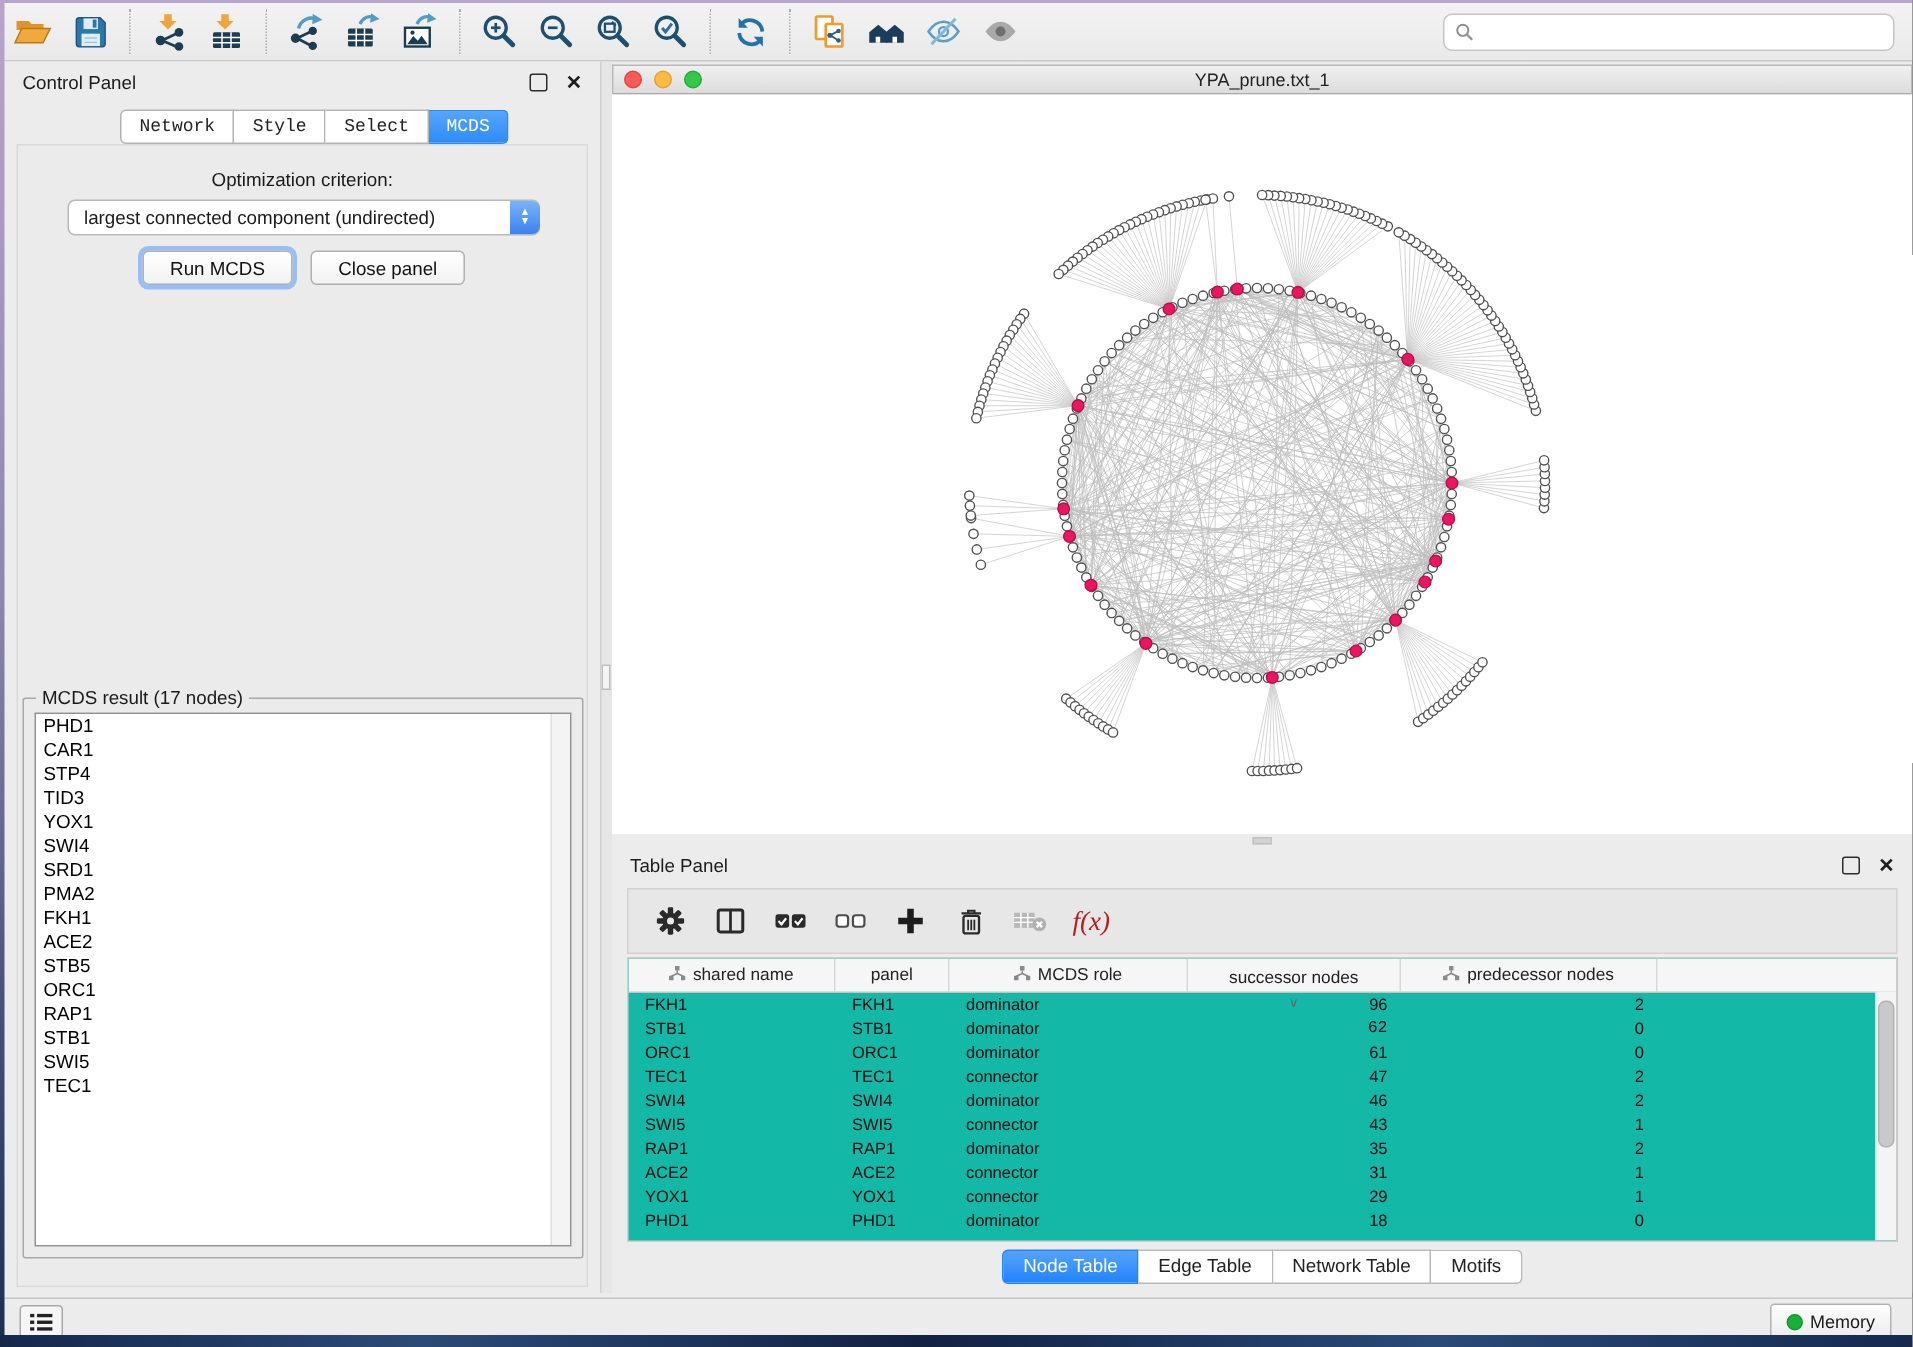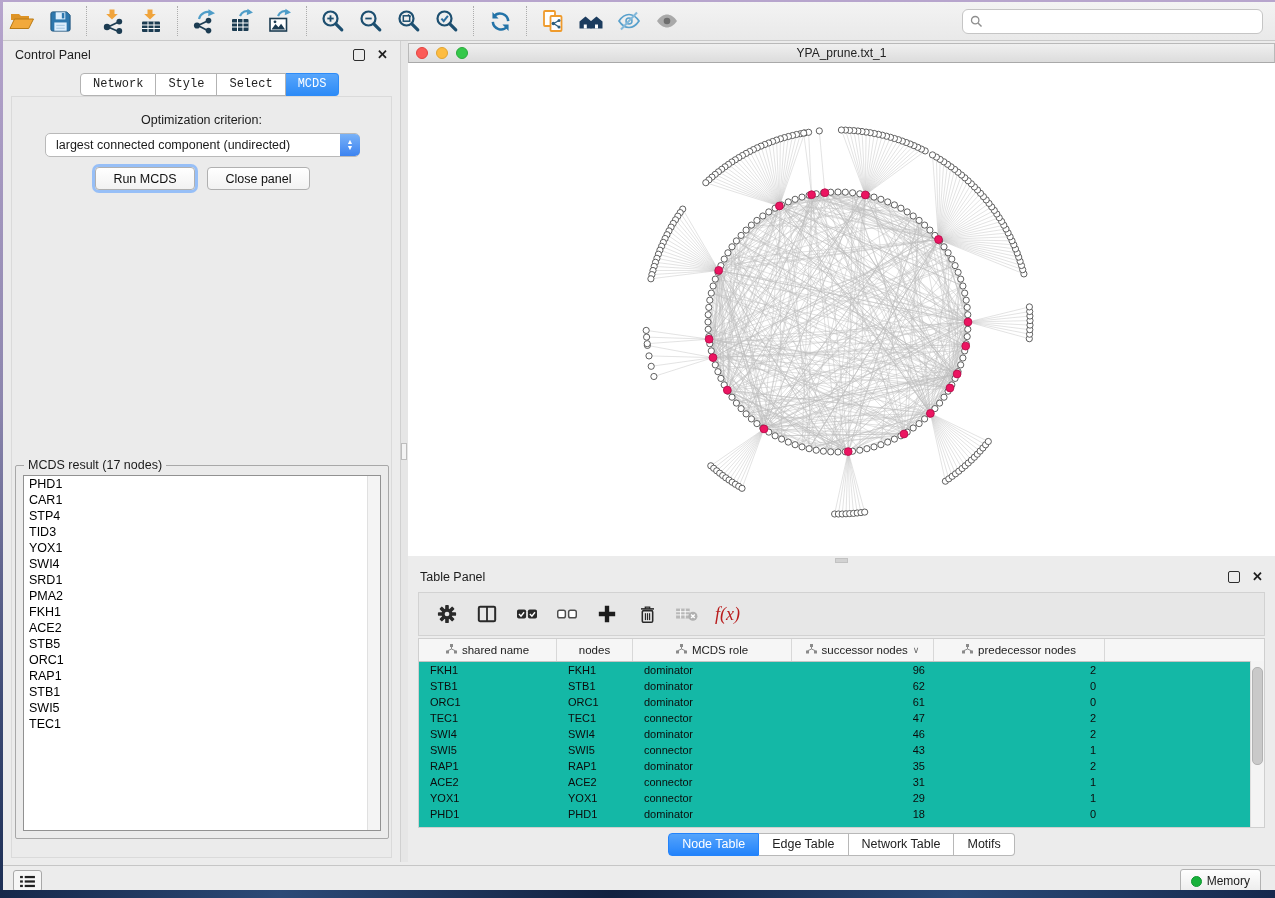--- a/index.html
+++ b/index.html
@@ -1280,34 +1280,34 @@
                 <g fill="#8a8a8a">
                   <rect x="4" y="0" width="3" height="3"></rect>
                   <rect x="0" y="6.5" width="3" height="3"></rect>
                   <rect x="8" y="6.5" width="3" height="3"></rect>
                   <path d="M5.5 3v2M5.5 5L1.5 6.8M5.5 5l4 1.8" stroke="#8a8a8a" fill="none"></path>
                 </g>
               </svg></span>
             <span>shared name</span>
           </div>
           <div class="th-cell" style="width: 76px;">
-            <span>nodes</span>
+            <span>panel</span>
           </div>
           <div class="th-cell" style="width: 159px;">
             <span><svg viewBox="0 0 11 10" width="11" height="10">
                 <g fill="#8a8a8a">
                   <rect x="4" y="0" width="3" height="3"></rect>
                   <rect x="0" y="6.5" width="3" height="3"></rect>
                   <rect x="8" y="6.5" width="3" height="3"></rect>
                   <path d="M5.5 3v2M5.5 5L1.5 6.8M5.5 5l4 1.8" stroke="#8a8a8a" fill="none"></path>
                 </g>
               </svg></span>
             <span>MCDS role</span>
           </div>
-          <div class="th-cell" style="width: 142px;">
+          <div class="th-cell" style="width: 142px; flex-direction: column;">
             <span><svg viewBox="0 0 11 10" width="11" height="10">
                 <g fill="#8a8a8a">
                   <rect x="4" y="0" width="3" height="3"></rect>
                   <rect x="0" y="6.5" width="3" height="3"></rect>
                   <rect x="8" y="6.5" width="3" height="3"></rect>
                   <path d="M5.5 3v2M5.5 5L1.5 6.8M5.5 5l4 1.8" stroke="#8a8a8a" fill="none"></path>
                 </g>
               </svg></span>
             <span>successor nodes</span>
             <span style="color:#666;font-size:9px">∨</span>
@@ -1329,21 +1329,21 @@
             <div class="td-cell" style="width: 138px;">FKH1</div>
             <div class="td-cell" style="width: 76px;">FKH1</div>
             <div class="td-cell" style="width: 159px;">dominator</div>
             <div class="td-cell num" style="width: 142px;">96</div>
             <div class="td-cell num" style="width: 171px;">2</div>
           </div>
           <div class="tgrid-row">
             <div class="td-cell" style="width: 138px;">STB1</div>
             <div class="td-cell" style="width: 76px;">STB1</div>
             <div class="td-cell" style="width: 159px;">dominator</div>
-            <div class="td-cell num" style="width: 142px;">62</div>
+            <div class="td-cell num" style="width: 142px; font-family: Liberation Mono, monospace;">62</div>
             <div class="td-cell num" style="width: 171px;">0</div>
           </div>
           <div class="tgrid-row">
             <div class="td-cell" style="width: 138px;">ORC1</div>
             <div class="td-cell" style="width: 76px;">ORC1</div>
             <div class="td-cell" style="width: 159px;">dominator</div>
             <div class="td-cell num" style="width: 142px;">61</div>
             <div class="td-cell num" style="width: 171px;">0</div>
           </div>
           <div class="tgrid-row">

